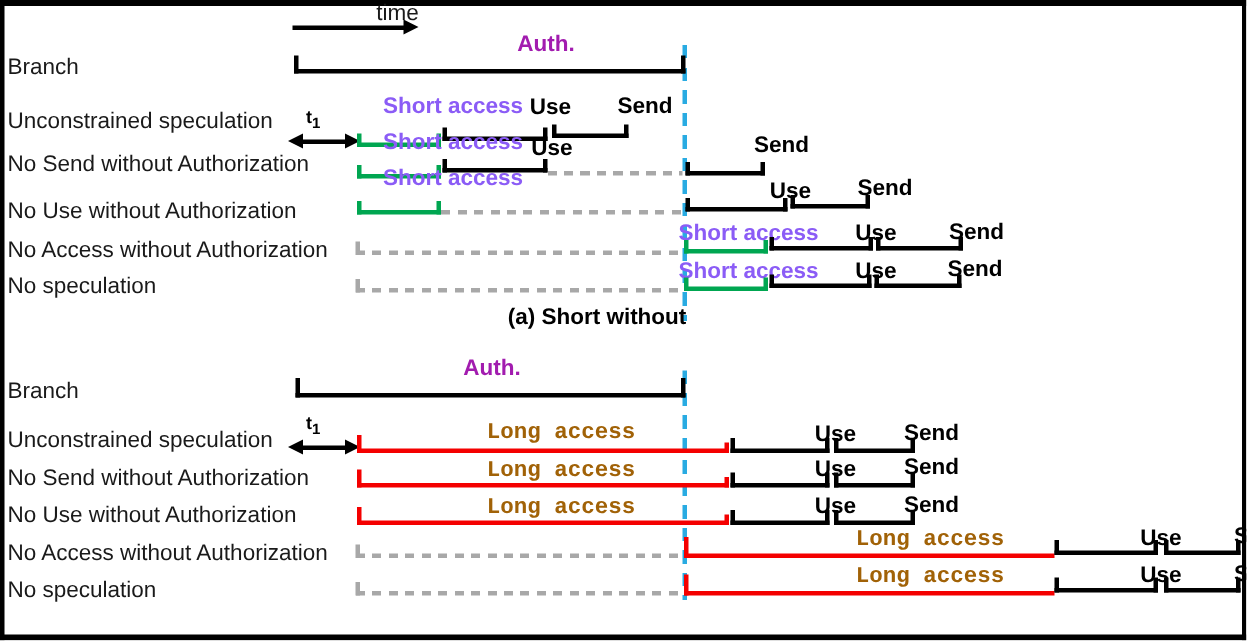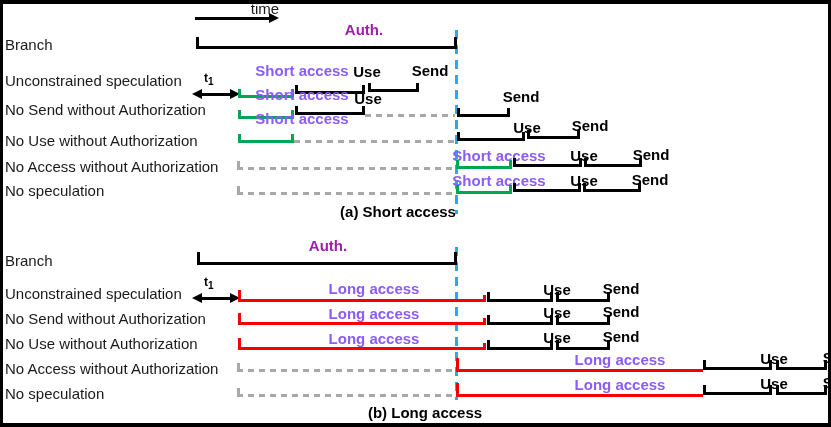--- a/index.html
+++ b/index.html
@@ -3,21 +3,21 @@
 <meta charset="utf-8">
 <style>
   html,body{margin:0;padding:0;background:#fff;}
   #fig{position:relative;width:831px;height:427px;background:#fff;overflow:hidden;
        font-family:"Liberation Sans",sans-serif;}
   .edge{position:absolute;background:#000;}
   .t{position:absolute;white-space:nowrap;font-size:15px;line-height:1.05;color:#1a1a1a;}
   .c{transform:translateX(-50%);margin-left:37px;}
   .b{font-weight:700;color:#000;}
   .green{color:#8b5cf6;}
-  .red{color:#8b5cf6;}
+  .red{color:#a16207;font-family:Liberation Mono, monospace;}
   .blue{color:#a21caf;}
   .bk{position:absolute;border:3px solid #000;border-top:none;box-sizing:border-box;}
   .gbk{border-color:#00A651;}
   .rbk{position:absolute;border-left:3px solid #F40000;border-bottom:3px solid #F40000;box-sizing:border-box;}
   .rtick{position:absolute;width:3px;background:#F40000;}
   .gtick{position:absolute;width:3px;background:#A8A8A8;}
   .dash{position:absolute;height:3px;background:repeating-linear-gradient(90deg,#A8A8A8 0 6px,transparent 6px 11px);}
   .vdash{position:absolute;width:3px;background:repeating-linear-gradient(180deg,#29ABE2 0 9px,transparent 9px 15px);}
   .hl{position:absolute;height:2.5px;background:#000;}
   .tri-r{position:absolute;width:0;height:0;border-top:5.5px solid transparent;border-bottom:5.5px solid transparent;border-left:10px solid #000;}
@@ -87,21 +87,21 @@
   <span class="t" style="left:5px;top:183px;">No speculation</span>
   <div class="gtick" style="left:237px;top:186px;height:9px;"></div>
   <div class="dash" style="left:237px;top:192px;width:217px;"></div>
   <span class="t c b green" style="left:462px;top:173px;">Short access</span>
   <div class="bk gbk" style="left:456px;top:185px;width:56px;height:9px;"></div>
   <span class="t c b" style="left:547px;top:173px;">Use</span>
   <div class="bk" style="left:513px;top:183px;width:68px;height:9px;"></div>
   <span class="t c b" style="left:613px;top:172px;">Send</span>
   <div class="bk" style="left:583px;top:183px;width:58px;height:9px;"></div>
 
-  <span class="t c b" style="left:361px;top:204px;">(a) Short access</span>
+  <span class="t c b" style="left:361px;top:204px;">(a) Short without</span>
 
   <div class="vdash" style="left:455px;top:247px;height:153px;"></div>
 
   <span class="t" style="left:5px;top:253px;">Branch</span>
   <span class="t c b blue" style="left:291px;top:238px;">Auth.</span>
   <div class="bk" style="left:197px;top:252px;width:260px;height:13px;"></div>
 
   <span class="t" style="left:5px;top:286px;">Unconstrained speculation</span>
   <span class="t b" style="left:204px;top:276px;font-size:12px;"><span>t</span><sub>1</sub></span>
   <div class="hl" style="left:198px;top:297px;width:38px;"></div>
@@ -146,15 +146,14 @@
   <span class="t" style="left:5px;top:386px;">No speculation</span>
   <div class="gtick" style="left:237px;top:388px;height:9px;"></div>
   <div class="dash" style="left:237px;top:394px;width:216px;"></div>
   <span class="t c b red" style="left:583px;top:377px;">Long access</span>
   <div class="rbk" style="left:456px;top:383px;width:247px;height:14px;"></div>
   <span class="t c b" style="left:737px;top:376px;">Use</span>
   <div class="bk" style="left:703px;top:385px;width:69px;height:10px;"></div>
   <span class="t c b" style="left:804px;top:375px;">Send</span>
   <div class="bk" style="left:776px;top:385px;width:51px;height:10px;"></div>
 
-  <span class="t c b" style="left:388px;top:405px;">(b) Long access</span>
 
 </div>
 
 </body></html>

